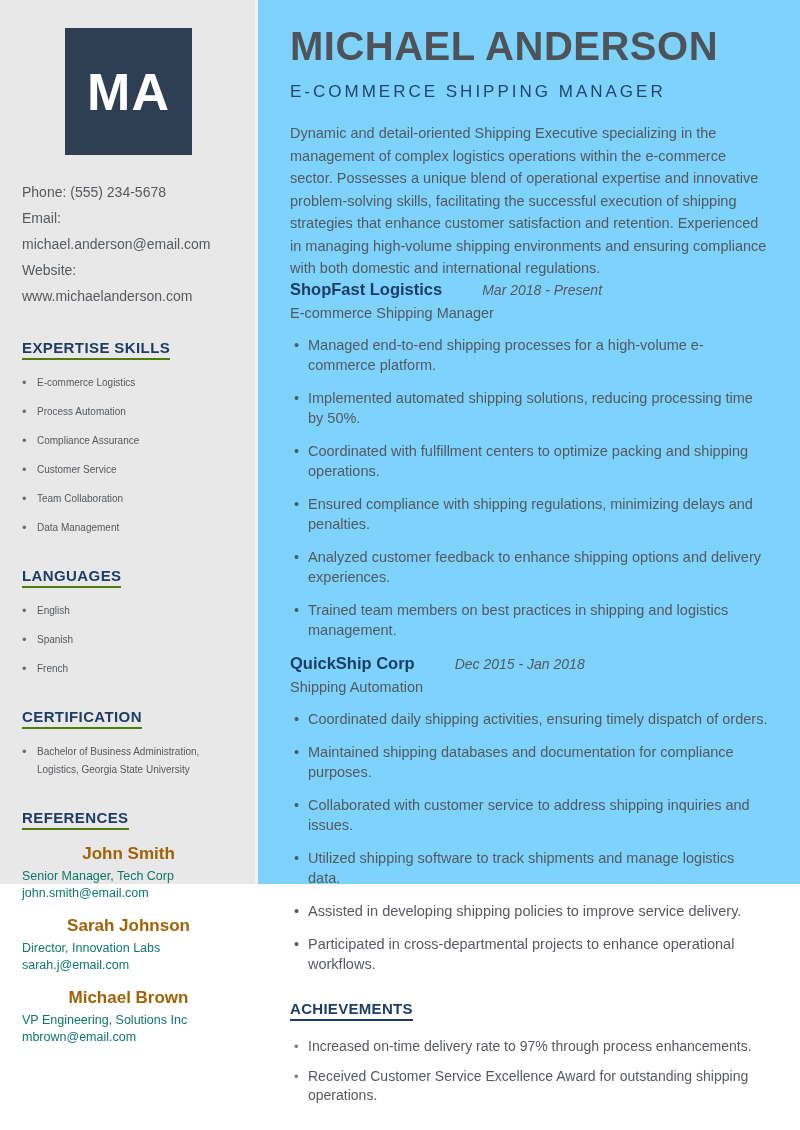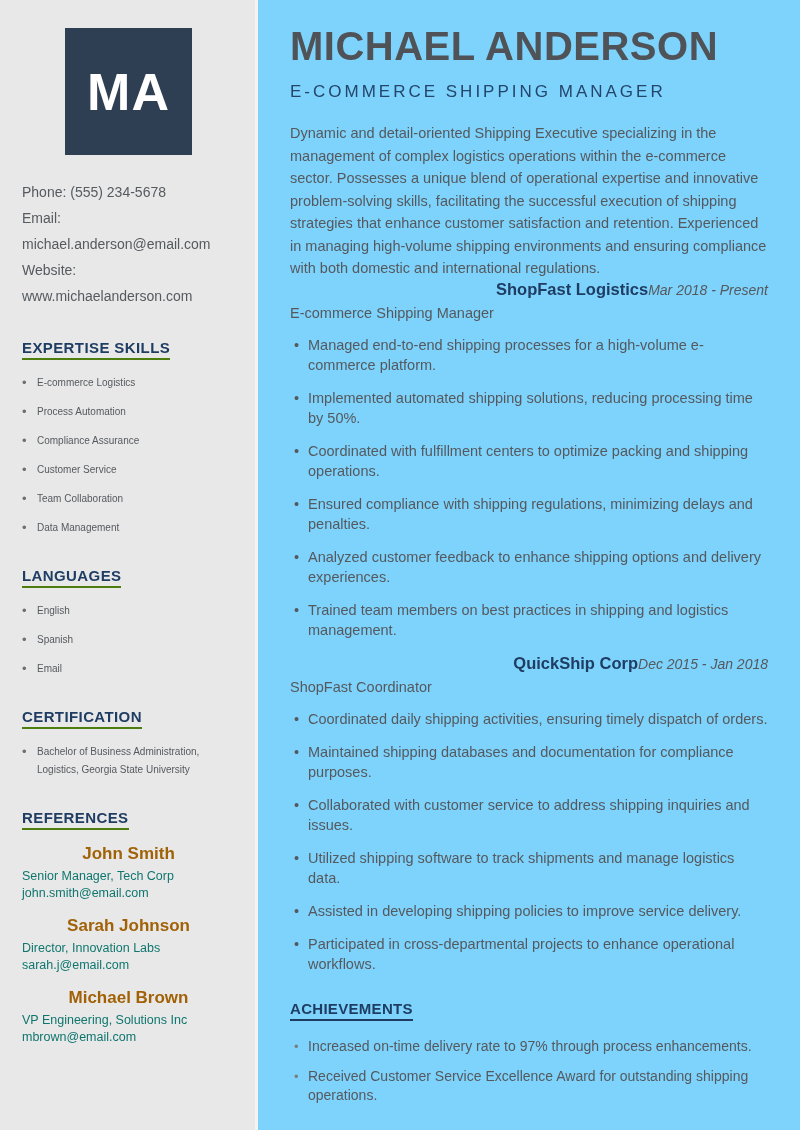--- a/index.html
+++ b/index.html
@@ -2,21 +2,21 @@
 <html><head>
 <meta charset="utf-8">
 <style>
   * { margin: 0; padding: 0; box-sizing: border-box; }
   html, body { background: #fff; }
   body {
     width: 800px; height: 1130px;
     font-family: "Liberation Sans", sans-serif;
     overflow: hidden;
   }
-  .page { display: flex; width: 800px; height: 1130px; }
+  .page { display: flex; width: 800px; height: 884px; }
 
   
   .sidebar {
     width: 258px; min-width: 258px; height: 100%;
     background: #e8e8e8;
     border-right: 3px solid #f3f3f3;
     padding: 28px 20px 20px 22px;
   }
   .avatar {
     width: 127px; height: 127px;
@@ -77,21 +77,21 @@
     font-size: 15px; font-weight: bold;
     color: #1f3d63; letter-spacing: 0.3px;
   }
   .section-heading span {
     display: inline-block;
     border-bottom: 2px solid #1f3d63;
     padding-bottom: 2px;
   }
   .job { margin-bottom: 14px; }
   .job-header {
-    display: flex; justify-content: flex-end; align-items: baseline;
+    display: flex; justify-content: flex-start; align-items: baseline; gap: 40px;
   }
   .company { font-size: 16.5px; font-weight: bold; color: #1f3d63; }
   .dates { font-size: 14px; font-style: italic; color: #55595e; }
   .role { margin-top: 6px; font-size: 14.5px; color: #55595e; }
   ul.job-bullets { list-style: none; margin-top: 14px; }
   ul.job-bullets li {
     font-size: 14.5px; color: #55595e; line-height: 20px;
     padding-left: 18px; position: relative; margin-bottom: 13px;
   }
   ul.job-bullets li::before {
@@ -136,21 +136,21 @@
       <li>Team Collaboration</li>
       <li>Data Management</li>
     </ul>
 
     <div class="side-heading">
       <span>LANGUAGES</span>
     </div>
     <ul class="side-list">
       <li>English</li>
       <li>Spanish</li>
-      <li>Email</li>
+      <li>French</li>
     </ul>
 
     <div class="side-heading">
       <span>CERTIFICATION</span>
     </div>
     <ul class="side-list">
       <li>Bachelor of Business Administration, Logistics, Georgia State University</li>
     </ul>
 
     <div class="side-heading">
@@ -196,21 +196,21 @@
         <li>Analyzed customer feedback to enhance shipping options and delivery experiences.</li>
         <li>Trained team members on best practices in shipping and logistics management.</li>
       </ul>
     </section>
 
     <section class="job">
       <div class="job-header">
         <span class="company">QuickShip Corp</span>
         <span class="dates">Dec 2015 - Jan 2018</span>
       </div>
-      <div class="role">ShopFast Coordinator</div>
+      <div class="role">Shipping Automation</div>
       <ul class="job-bullets">
         <li>Coordinated daily shipping activities, ensuring timely dispatch of orders.</li>
         <li>Maintained shipping databases and documentation for compliance purposes.</li>
         <li>Collaborated with customer service to address shipping inquiries and issues.</li>
         <li>Utilized shipping software to track shipments and manage logistics data.</li>
         <li>Assisted in developing shipping policies to improve service delivery.</li>
         <li>Participated in cross-departmental projects to enhance operational workflows.</li>
       </ul>
     </section>
 

